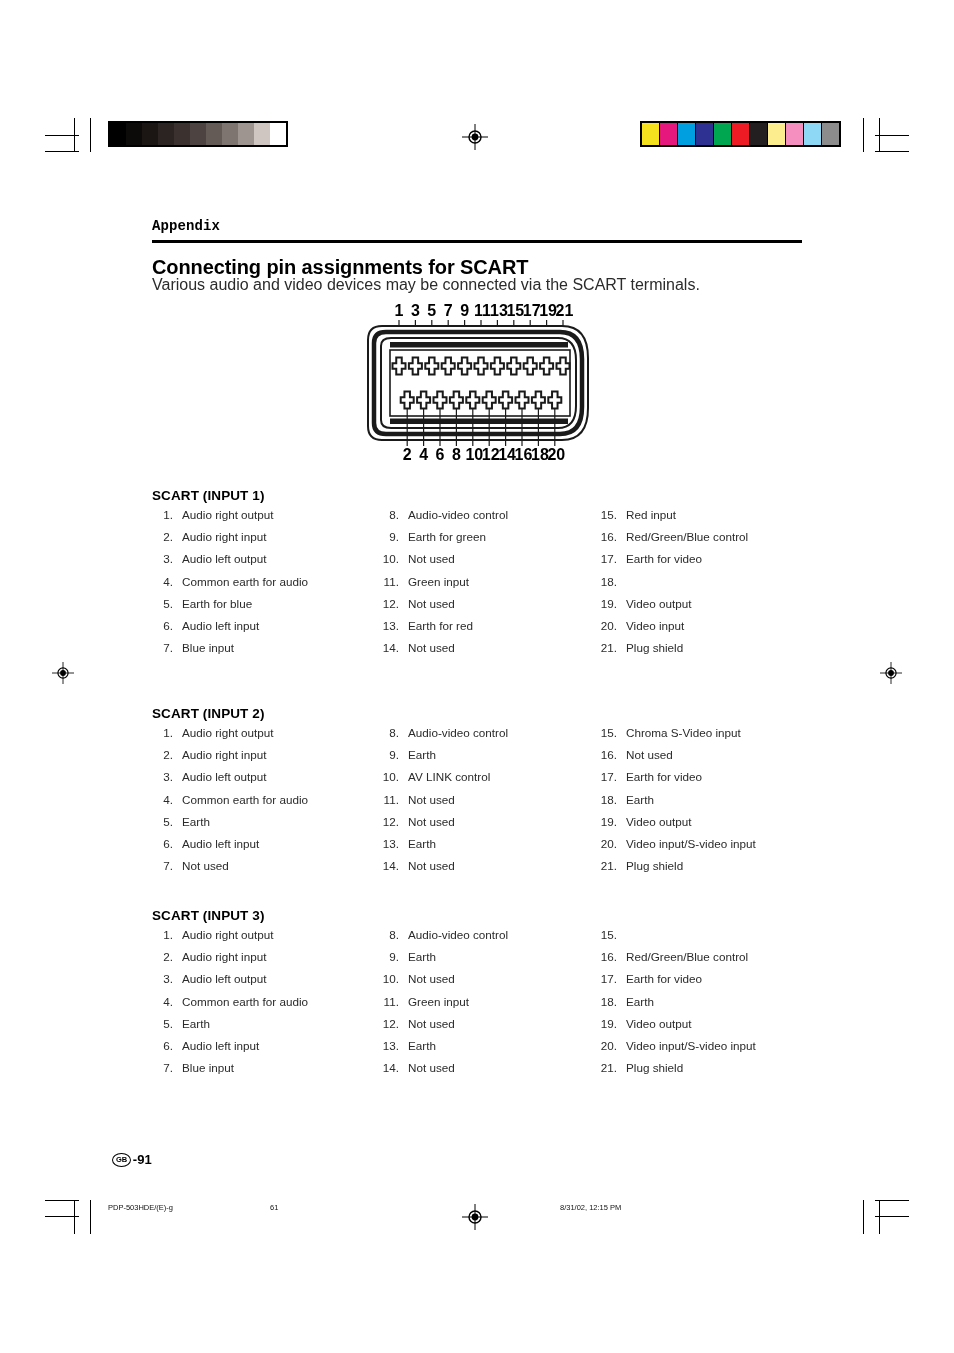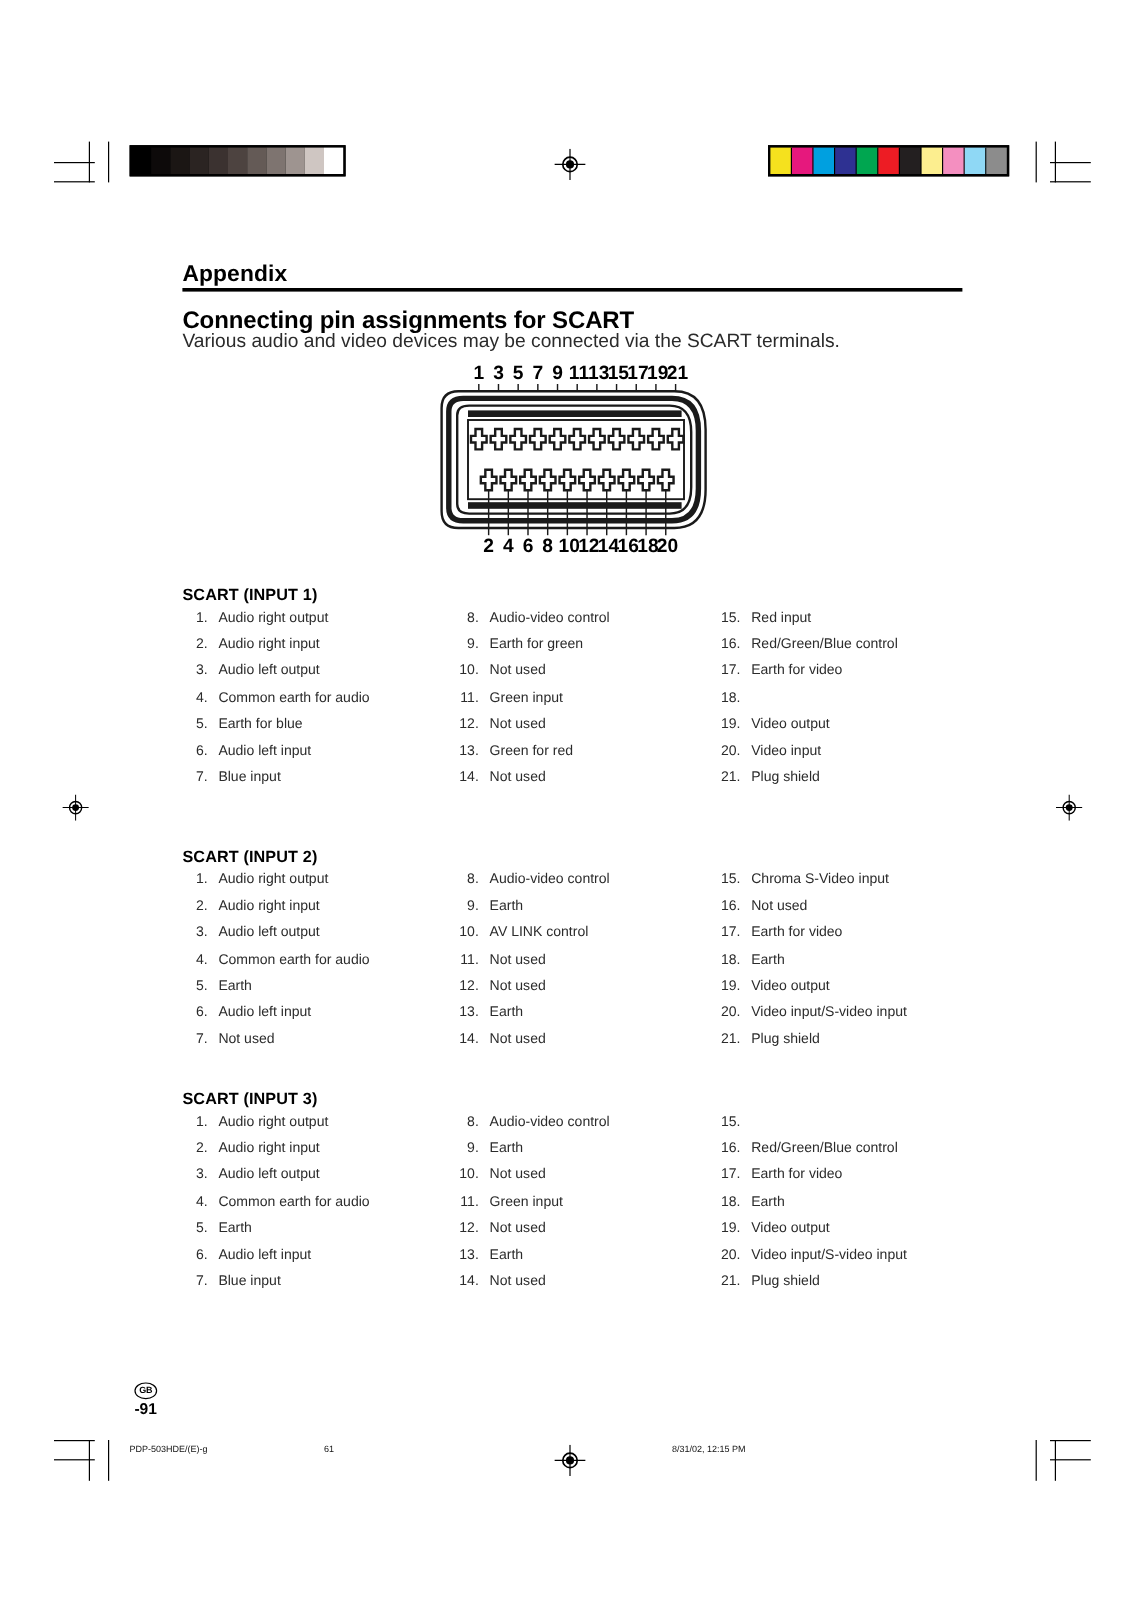--- a/index.html
+++ b/index.html
@@ -64,23 +64,24 @@
   .reg-left   { left: 52px;  top: 662px; }
   .reg-right  { left: 880px; top: 662px; }
   .reg-bottom { left: 462px; top: 1204px; }
 
   
   .content { position: absolute; left: 0; top: 0; width: 954px; }
 
   .appendix-label {
     position: absolute;
     left: 152px; top: 218px;
-    font-size: 19px;
+    font-size: 14px;
     font-weight: bold;
     letter-spacing: 0.1px;
+    font-family: Liberation Mono, monospace;
   }
 
   .head-rule {
     position: absolute;
     left: 152px; top: 240px;
     width: 650px; height: 3px;
     background: #000;
   }
 
   .section-title {
@@ -146,24 +147,23 @@
     content: "";
     display: inline-block;
     width: 100%;
   }
 
   
   .page-num {
     position: absolute;
     left: 112px; top: 1152px;
     display: flex;
-    align-items: flex-start;
+    align-items: flex-end;
     font-size: 13px;
     font-weight: bold;
-    flex-direction: column;
   }
   .gb-badge {
     display: inline-block;
     border: 1.4px solid #000;
     border-radius: 50%;
     font-size: 7.5px;
     font-weight: bold;
     line-height: 1;
     padding: 2px 3px 2.5px 3px;
     letter-spacing: -0.2px;
@@ -415,21 +415,21 @@
         <div class="pin-row">
           <span class="pin-num">11.</span>
           <span class="pin-label">Green input</span>
         </div>
         <div class="pin-row">
           <span class="pin-num">12.</span>
           <span class="pin-label">Not used</span>
         </div>
         <div class="pin-row">
           <span class="pin-num">13.</span>
-          <span class="pin-label">Green for red</span>
+          <span class="pin-label">Earth for red</span>
         </div>
         <div class="pin-row">
           <span class="pin-num">14.</span>
           <span class="pin-label">Not used</span>
         </div>
       </div>
     <div class="pin-col col-c">
         <div class="pin-row">
           <span class="pin-num">15.</span>
           <span class="pin-label">Red input</span>

